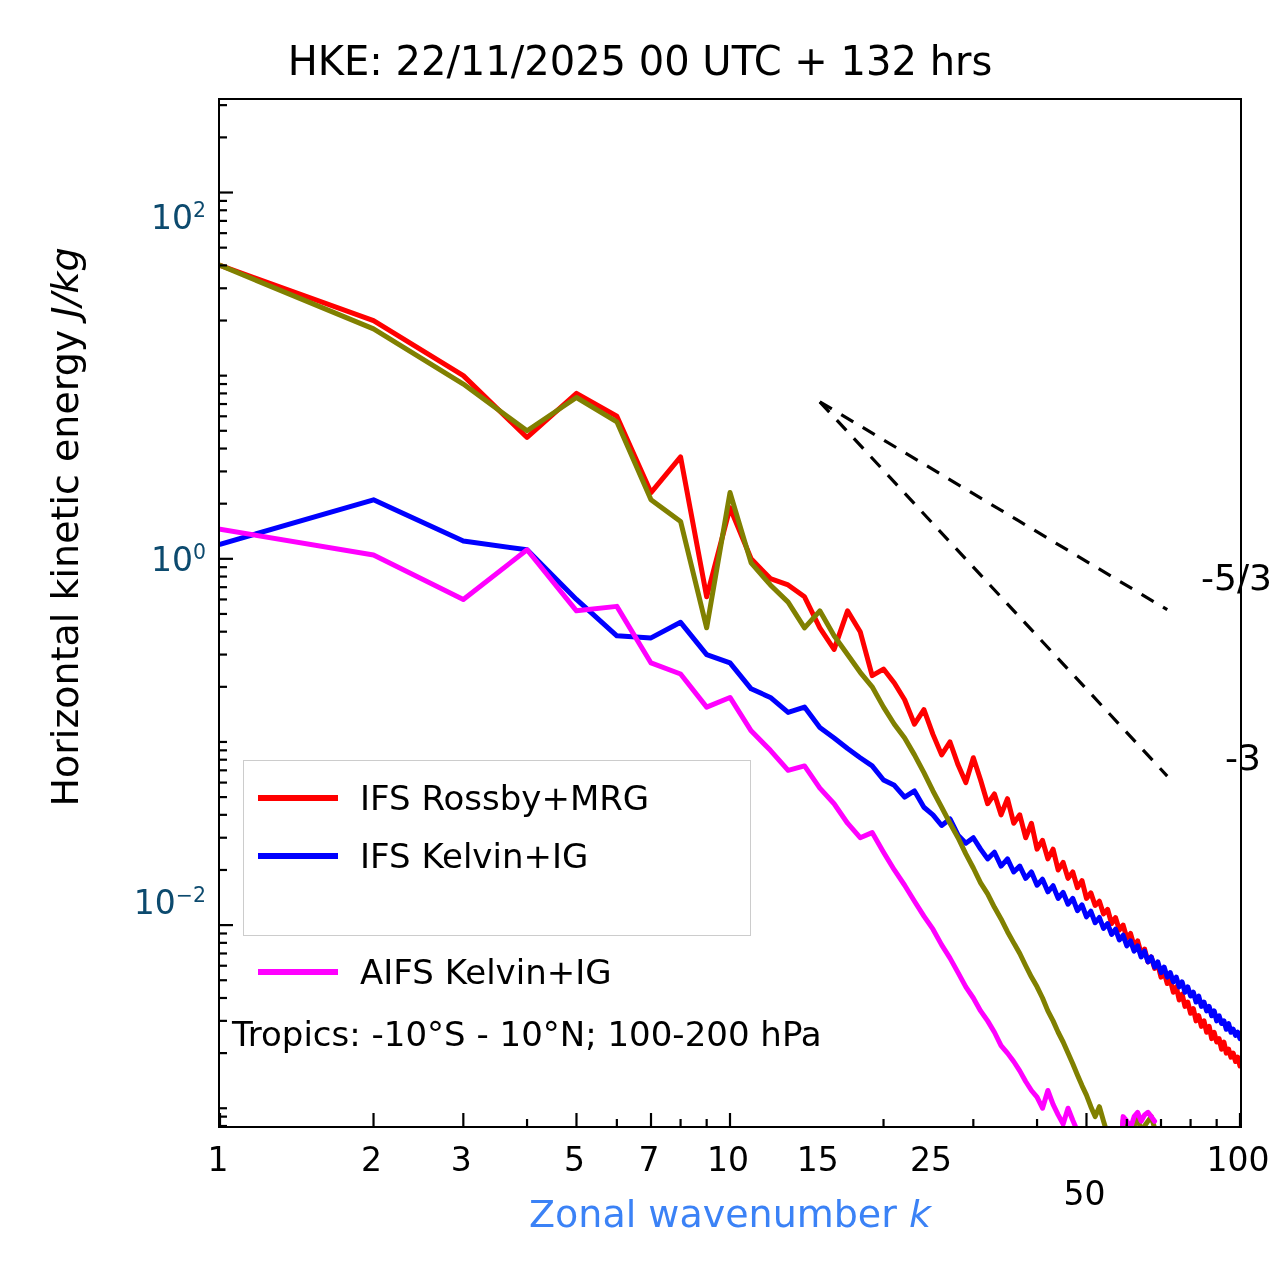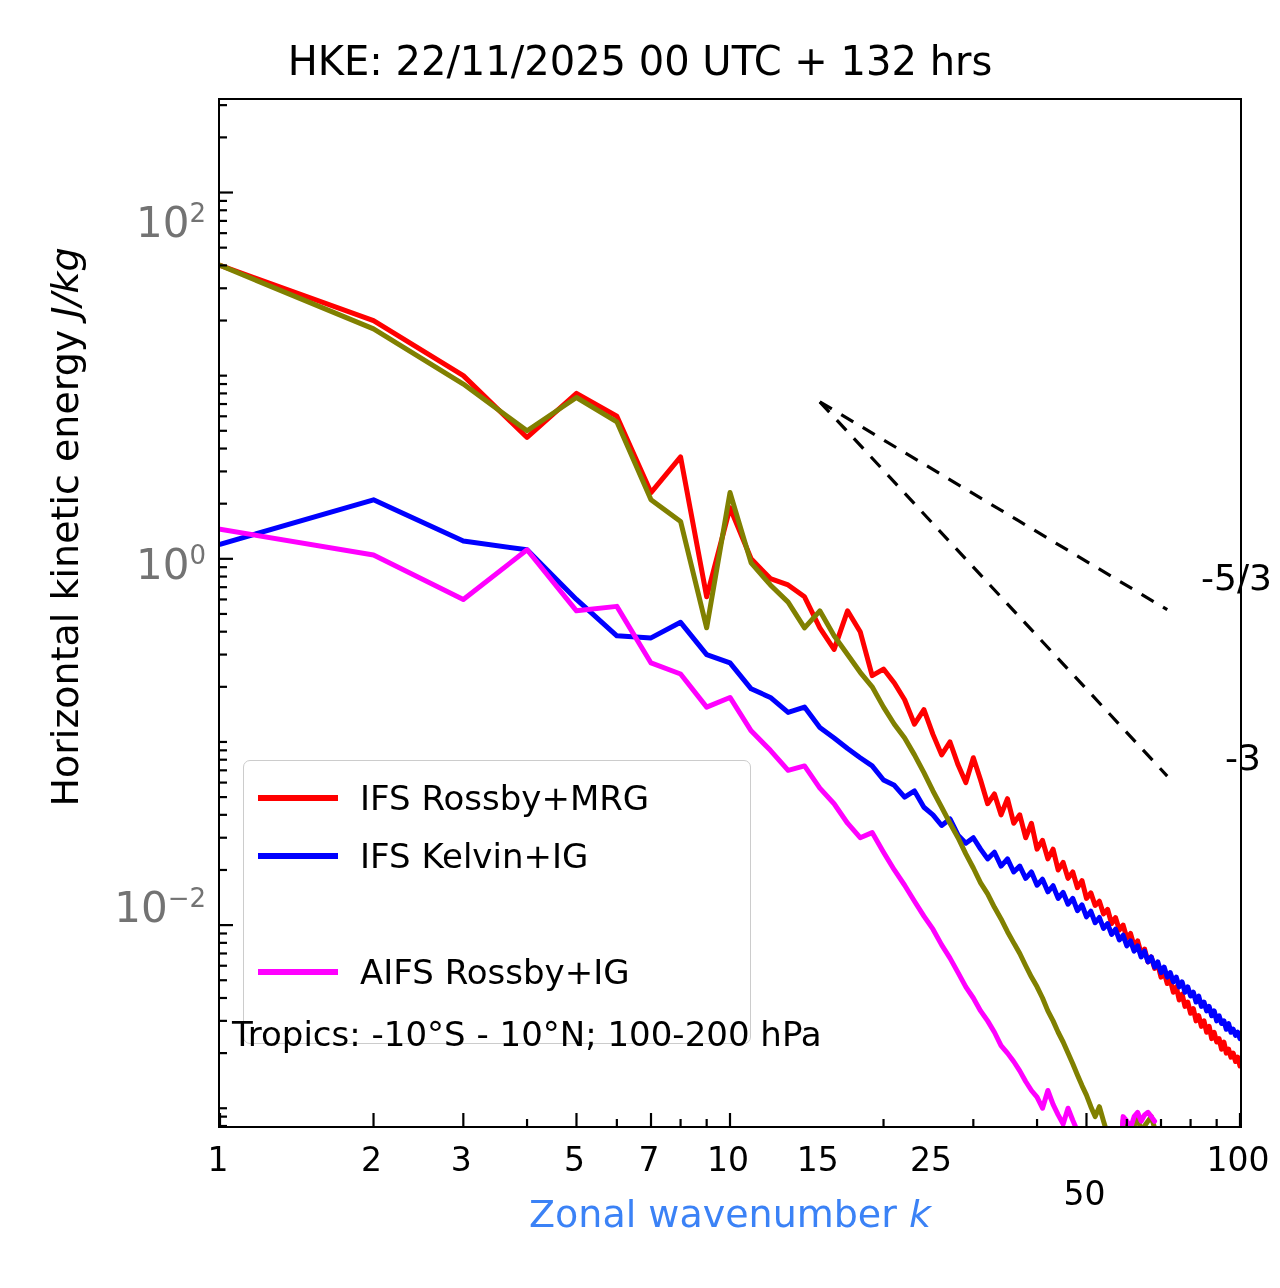--- a/index.html
+++ b/index.html
@@ -65,22 +65,22 @@
     width: 1024px;
     text-align: center;
     font-size: 38px;
     color: #3b82f6;
   }
   .ital { font-style: italic; }
   .ytick-label {
     position: absolute;
     right: 0;
     text-align: right;
-    font-size: 42px;
-    color: #737373;
+    font-size: 33px;
+    color: #0c4a6e;
     white-space: nowrap;
   }
   .ytick-labels-holder {
     position: absolute;
     left: 0px;
     top: 0px;
     width: 206px;
     height: 1288px;
   }
   .xtick-label {
@@ -91,24 +91,24 @@
     color: #000000;
     transform: translateX(-50%);
     white-space: nowrap;
   }
   sup { font-size: 0.62em; vertical-align: super; line-height: 0; }
   #legend-box {
     position: absolute;
     left: 243px;
     top: 760px;
     width: 508px;
-    height: 284px;
+    height: 176px;
     background: #ffffff;
     border: 1.6px solid #cccccc;
-    border-radius: 7px;
+    border-radius: 0;
     box-sizing: border-box;
   }
   .legend-row {
     position: absolute;
     left: 14px;
     height: 58px;
     display: flex;
     align-items: center;
   }
   .legend-swatch {
@@ -261,19 +261,19 @@
     <div class="legend-row" style="top: 8px;">
       <span class="legend-swatch" style="background:#ff0000;"></span>
       <span class="legend-text">IFS Rossby+MRG</span>
     </div>
     <div class="legend-row" style="top: 66px;">
       <span class="legend-swatch" style="background:#0000ff;"></span>
       <span class="legend-text">IFS Kelvin+IG</span>
     </div>
     <div class="legend-row" style="top: 182px;">
       <span class="legend-swatch" style="background:#ff00ff;"></span>
-      <span class="legend-text">AIFS Rossby+IG</span>
+      <span class="legend-text">AIFS Kelvin+IG</span>
     </div>
   </div>
 
   <div id="annotation">Tropics: -10°S - 10°N; 100-200 hPa</div>
 
 </div>
 
 </body></html>

